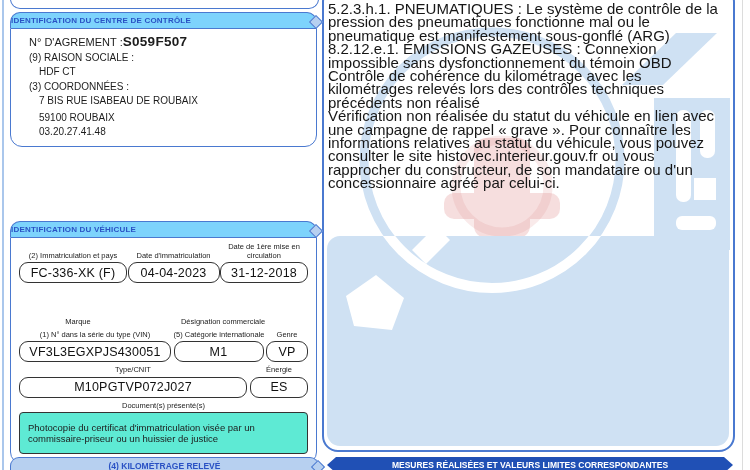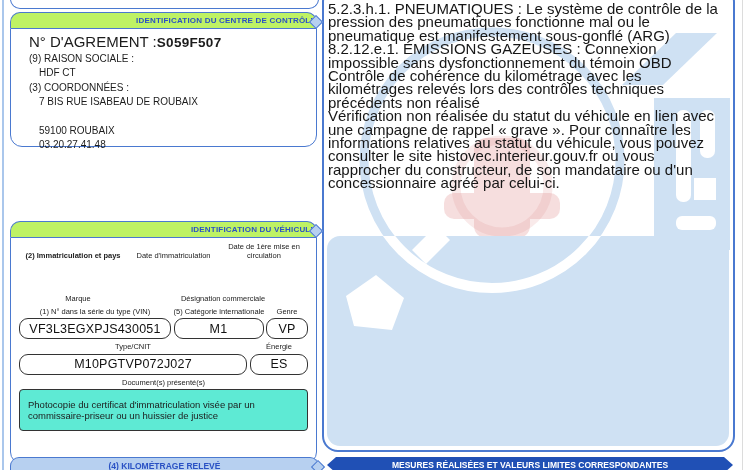--- a/index.html
+++ b/index.html
@@ -3,56 +3,56 @@
 <meta charset="utf-8">
 <style>
   html,body{margin:0;padding:0;background:#fff;}
   .page{position:relative;width:750px;height:470px;background:#ffffff;overflow:hidden;
         font-family:"Liberation Sans",sans-serif;color:#1c1c1c;}
   
   .edge-left{position:absolute;left:2px;top:0;width:2px;height:470px;background:#aac7ec;}
   .edge-right{position:absolute;left:742px;top:0;width:1px;height:470px;background:#dcdcdc;}
 
   .section{position:absolute;left:10px;width:307px;}
-  .ribbon{position:relative;height:15px;background:#bef264;border:1.5px solid #4a79d0;border-bottom:none;
+  .ribbon{position:relative;height:15px;background:#7dd3fc;border:1.5px solid #4a79d0;border-bottom:none;
           border-radius:10px 10px 0 0;color:#2a52c4;font-weight:bold;font-size:8px;
-          text-align:right;line-height:15px;letter-spacing:.2px;}
+          text-align:left;line-height:15px;letter-spacing:.2px;}
   .ribbon::after{content:"";position:absolute;right:-5px;top:4px;width:8px;height:8px;
           background:#b7d0f0;border:1.5px solid #4a79d0;transform:rotate(45deg);}
   .panel-body{position:relative;background:#fff;border:1.8px solid #4a79d0;border-top:1.8px solid #4a79d0;
           border-radius:0 0 12px 12px;box-sizing:border-box;}
 
   .partial-box{position:absolute;left:10px;top:-4px;width:307px;height:12px;
           border:1.8px solid #4a79d0;border-top:none;border-radius:0 0 10px 10px;background:#fff;}
 
   
   .b1{top:12px;}
   .b1 .panel-body{height:119px;padding:8px 8px 0 18px;font-size:10px;line-height:10.5px;}
-  .lab-sm{font-size:15px;}
+  .lab-sm{font-size:11px;}
   .agr-val{font-size:13.5px;font-weight:bold;letter-spacing:.3px;}
   .ln{margin-top:4px;}
   .indent{padding-left:10px;}
-  .gap-top{margin-top:18px;}
+  .gap-top{margin-top:6px;}
 
   
   .b2{top:136px;}
   .b2 .panel-body{height:74px;padding:20px 8px 0 18px;font-size:10px;}
   .agr-val2{font-size:13px;font-weight:normal;margin-left:6px;letter-spacing:.5px;}
   .sig-label{margin-top:9px;font-size:10px;}
   .sig-svg{position:absolute;right:6px;top:14px;}
 
   
   .b3{top:221px;}
   .b3 .panel-body{height:227px;padding:5px 8px 0 8px;}
   .vrow{display:flex;justify-content:space-between;align-items:flex-end;}
   .flab{font-size:7.5px;color:#222;text-align:center;line-height:8.5px;white-space:nowrap;}
   .flab.wrap{white-space:normal;}
   .vbox{border:1.8px solid #333;border-radius:9px;background:#fff;text-align:center;
         font-size:12.5px;color:#111;padding:2.5px 0;box-sizing:border-box;letter-spacing:.2px;}
-  .w1{width:108px;font-weight:bold;} .w2{width:92px;} .w3{width:88px;}
+  .w1{width:108px;} .w2{width:92px;} .w3{width:88px;}
   .w4{width:118px;margin-top:31px;} .w5{width:170px;}
   .w6{width:152px;} .w7{width:90px;} .w8{width:42px;}
   .w9{width:228px;} .w10{width:58px;}
   .mt2{margin-top:2px;} .mt4{margin-top:4px;}
   .docbox{width:100%;min-height:42px;border:1.8px solid #333;border-radius:4px;background:#5eead4;
         display:flex;align-items:center;justify-content:center;
         font-size:9.5px;line-height:11.5px;padding:2px 8px;box-sizing:border-box;}
 
   
   .km-banner{position:absolute;left:10px;top:457px;width:307px;height:16px;background:#b7d0f0;
@@ -140,20 +140,25 @@
 
   <div class="section b3">
     <div class="ribbon">IDENTIFICATION DU VÉHICULE</div>
     <div class="panel-body">
 
       <div class="vrow">
         <div class="flab w1">(2) Immatriculation et pays</div>
         <div class="flab w2">Date d'immatriculation</div>
         <div class="flab w3 wrap">Date de 1ère mise en circulation</div>
       </div>
+      <div class="vrow mt2">
+        <div class="vbox w1">FC-336-XK (F)</div>
+        <div class="vbox w2">04-04-2023</div>
+        <div class="vbox w3">31-12-2018</div>
+      </div>
 
       <div class="vrow mt4">
         <div class="flab w4">Marque</div>
         <div class="flab w5">Désignation commerciale</div>
       </div>
 
       <div class="vrow mt4">
         <div class="flab w6">(1) N° dans la série du type (VIN)</div>
         <div class="flab w7">(5) Catégorie internationale</div>
         <div class="flab w8">Genre</div>

